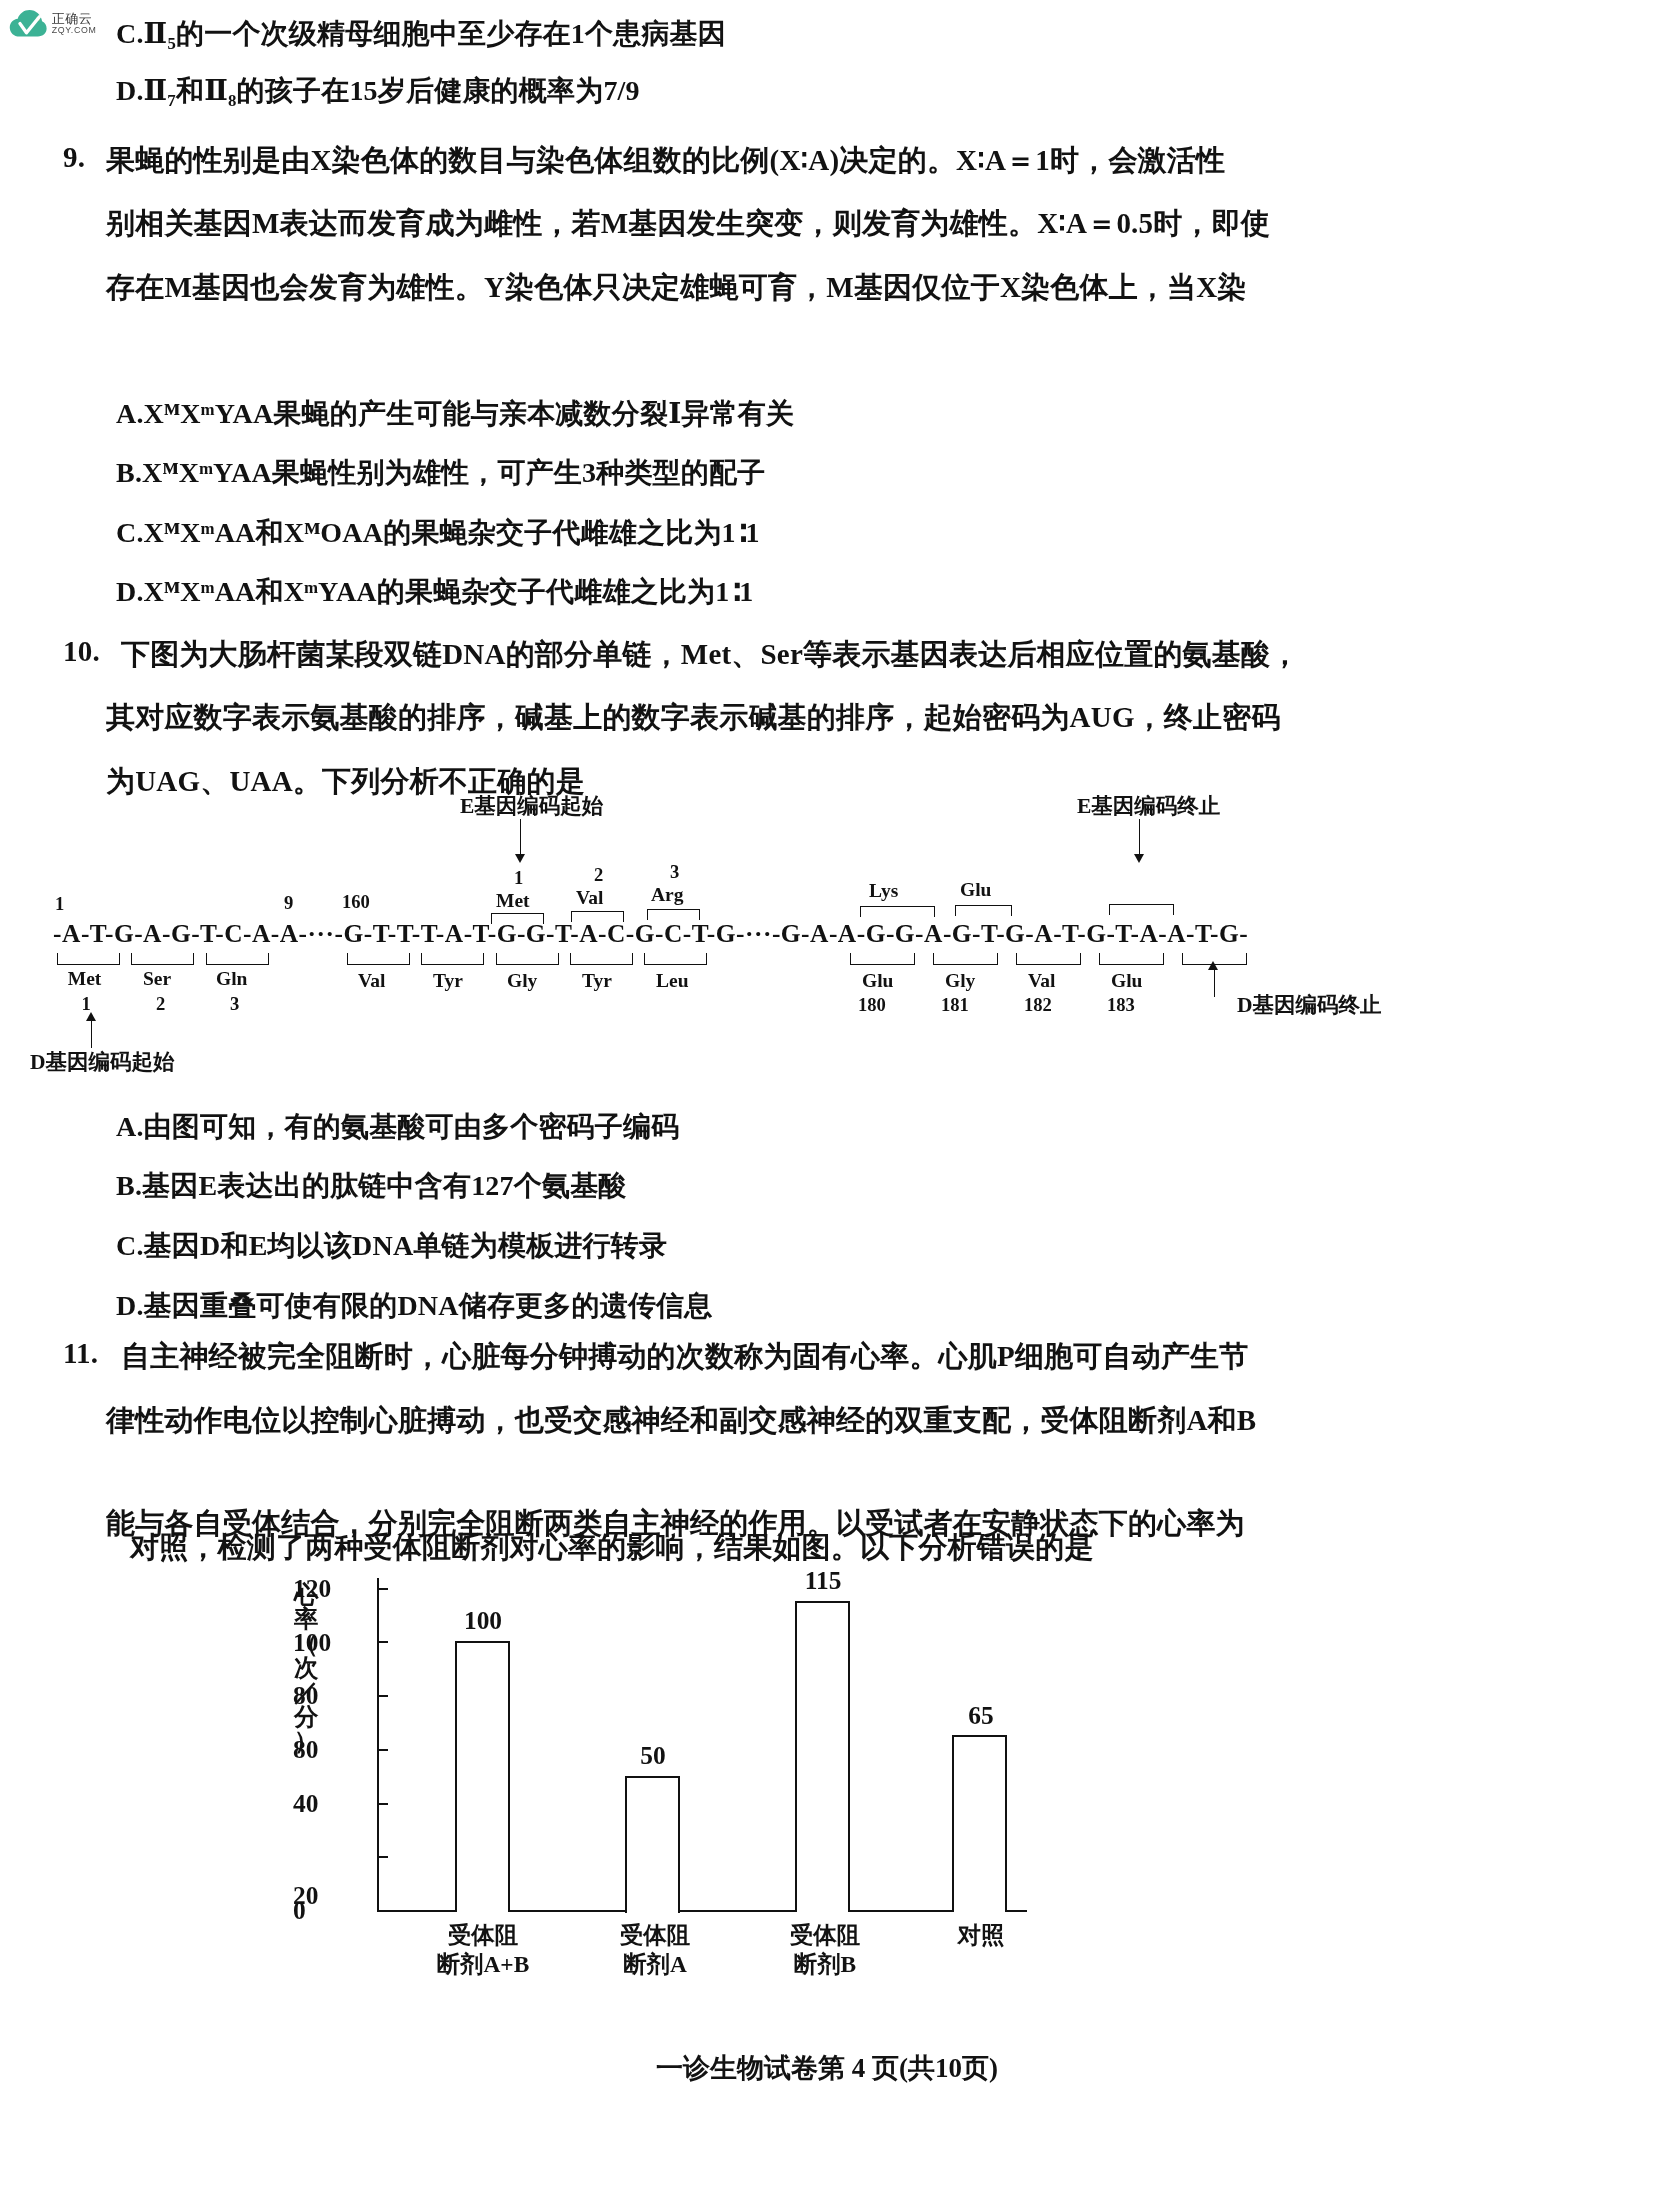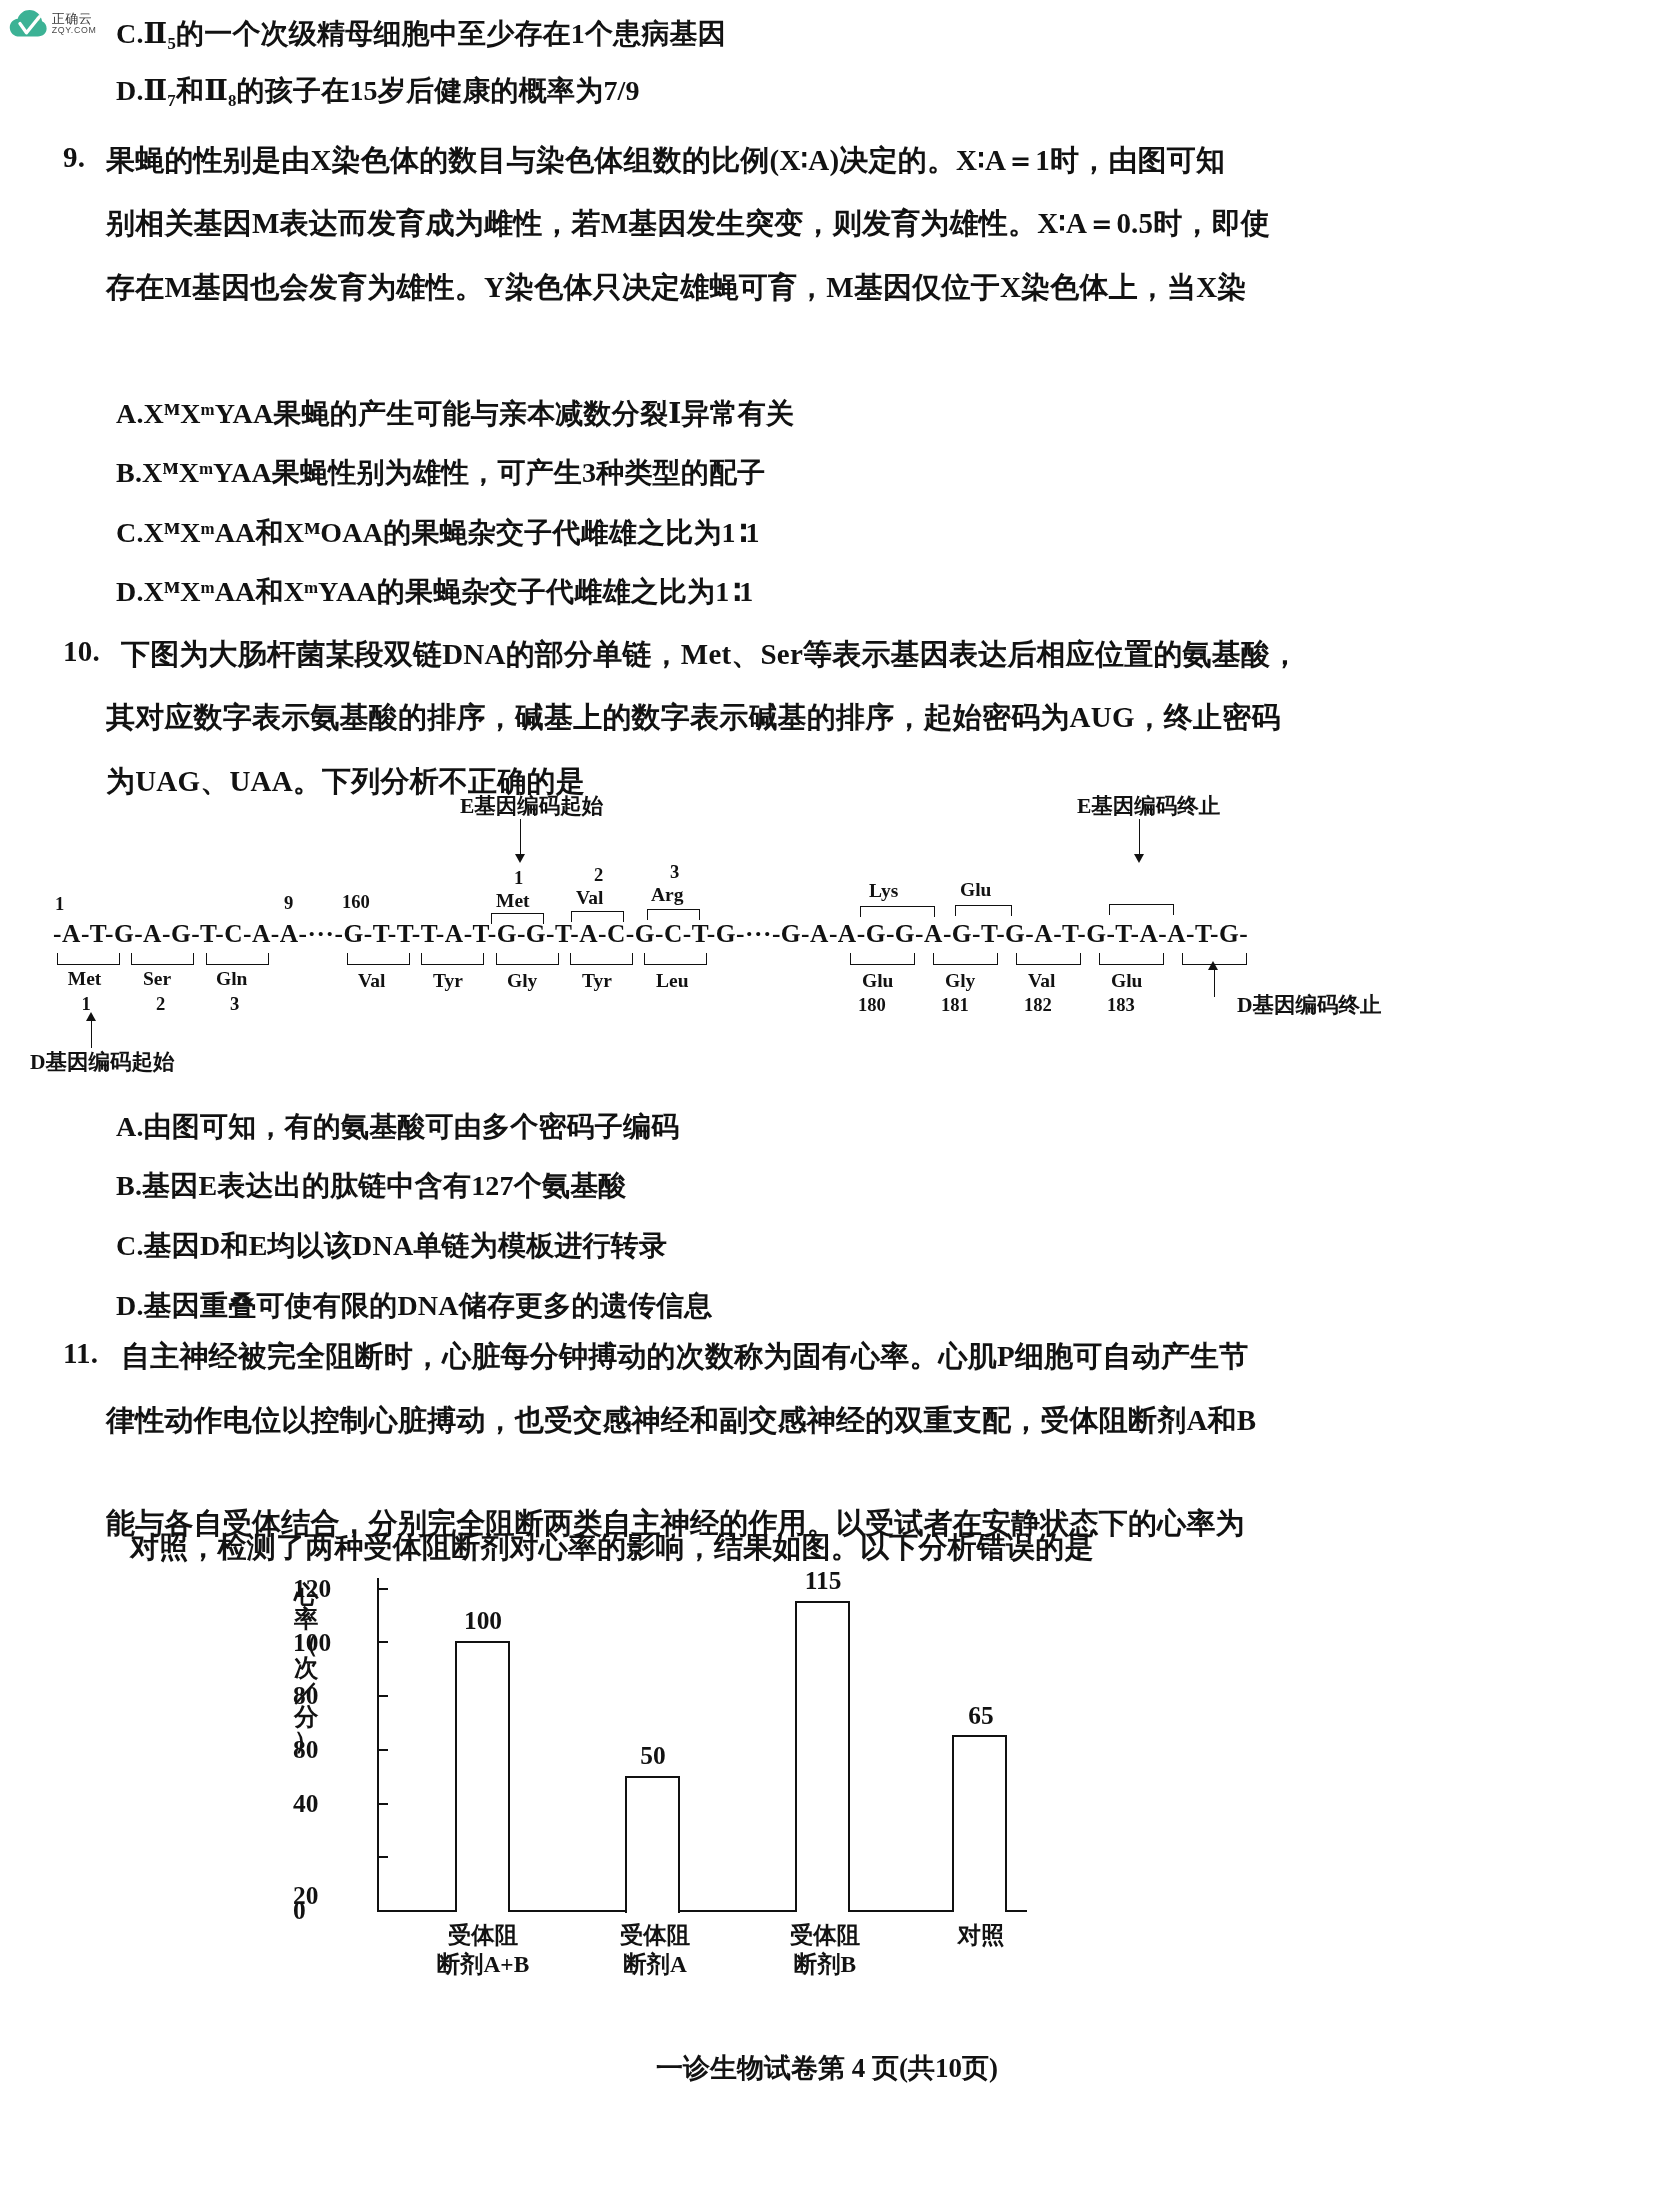--- a/index.html
+++ b/index.html
@@ -195,21 +195,21 @@
     <span class="brand-en">ZQY.COM</span>
   </span>
 </div>
 
 <div id="page">
 
   <div class="line opt" style="left:116px; top:14.7px;">C.Ⅱ₅的一个次级精母细胞中至少存在1个患病基因</div>
   <div class="line opt" style="left:116px; top:72px;">D.Ⅱ₇和Ⅱ₈的孩子在15岁后健康的概率为7/9</div>
 
   <div class="line qtext" style="left:63px; top:141px;">9.</div>
-  <div class="line qtext" style="left:106px; top:141px;">果蝇的性别是由X染色体的数目与染色体组数的比例(X∶A)决定的。X∶A＝1时，由图可知</div>
+  <div class="line qtext" style="left:106px; top:141px;">果蝇的性别是由X染色体的数目与染色体组数的比例(X∶A)决定的。X∶A＝1时，会激活性</div>
   <div class="line qtext" style="left:106px; top:204px;">别相关基因M表达而发育成为雌性，若M基因发生突变，则发育为雄性。X∶A＝0.5时，即使</div>
   <div class="line qtext" style="left:106px; top:268px;">存在M基因也会发育为雄性。Y染色体只决定雄蝇可育，M基因仅位于X染色体上，当X染</div>
 
   <div class="line opt" style="left:116px; top:395px;">A.XᴹXᵐYAA果蝇的产生可能与亲本减数分裂Ⅰ异常有关</div>
   <div class="line opt" style="left:116px; top:454px;">B.XᴹXᵐYAA果蝇性别为雄性，可产生3种类型的配子</div>
   <div class="line opt" style="left:116px; top:514px;">C.XᴹXᵐAA和XᴹOAA的果蝇杂交子代雌雄之比为1∶1</div>
   <div class="line opt" style="left:116px; top:573px;">D.XᴹXᵐAA和XᵐYAA的果蝇杂交子代雌雄之比为1∶1</div>
 
   <div class="line qtext" style="left:63px; top:635px;">10.</div>
   <div class="line qtext" style="left:121px; top:635px;">下图为大肠杆菌某段双链DNA的部分单链，Met、Ser等表示基因表达后相应位置的氨基酸，</div>

